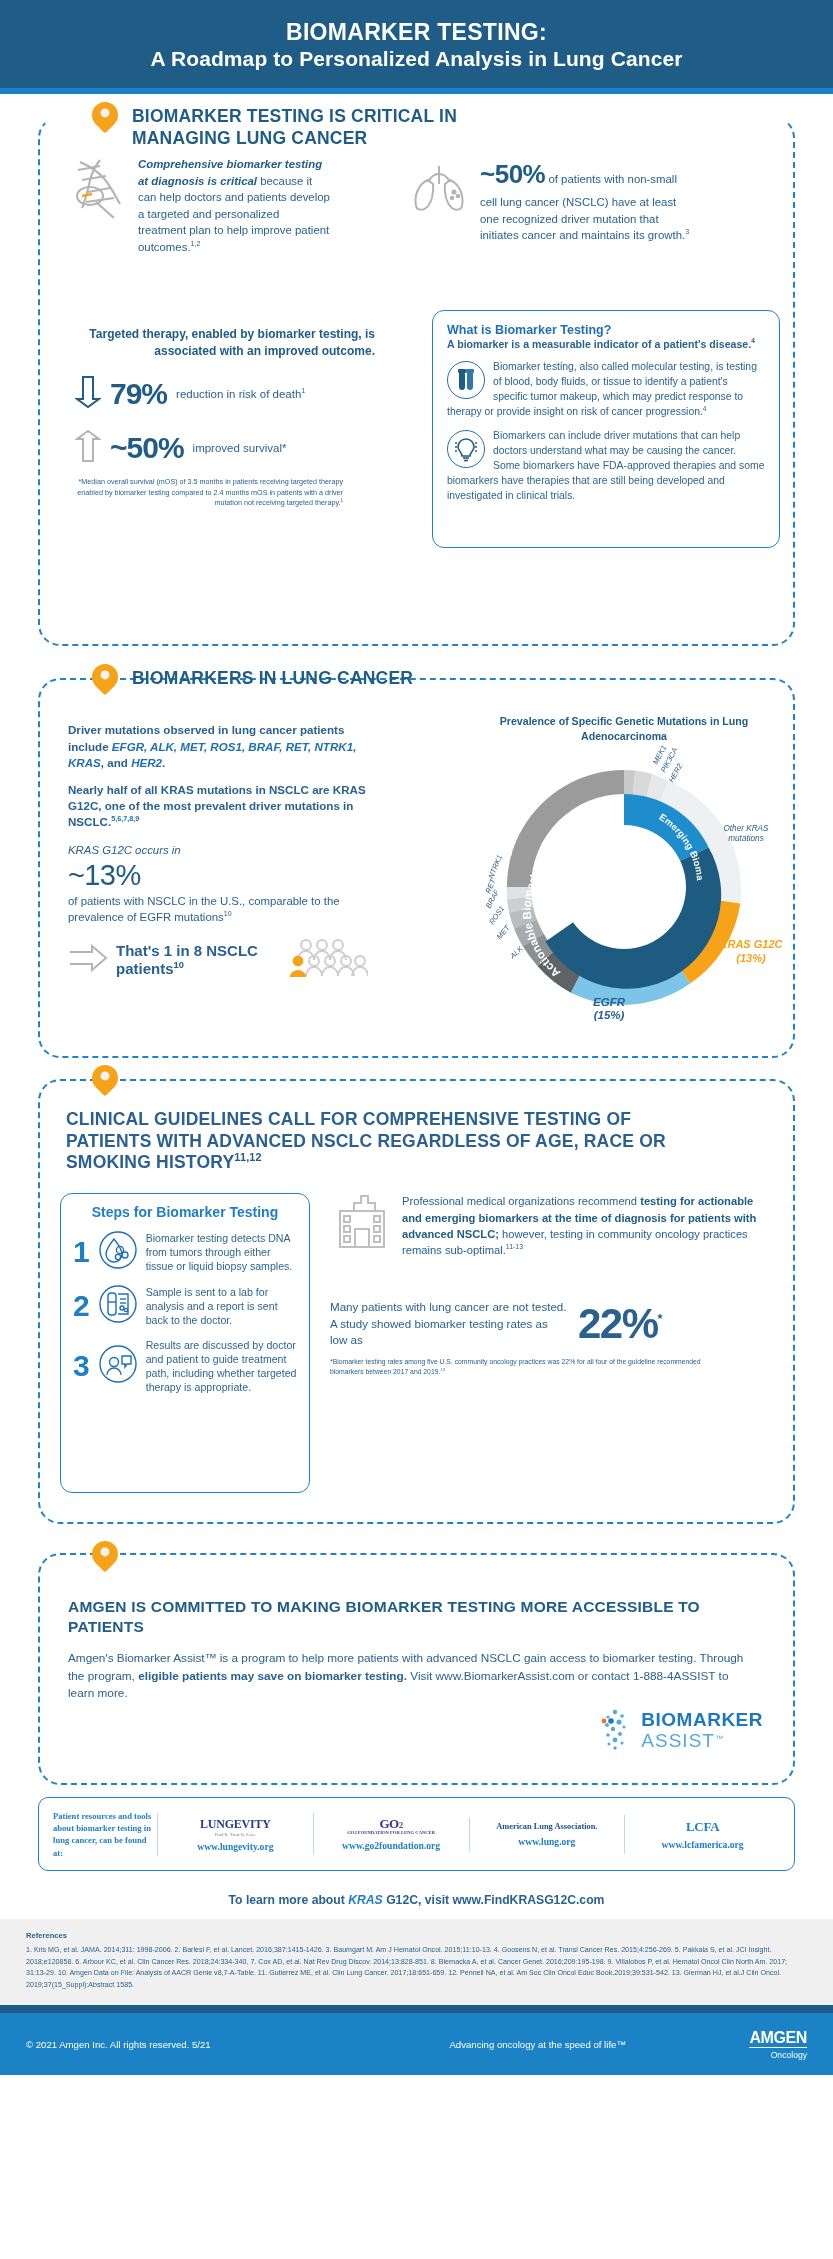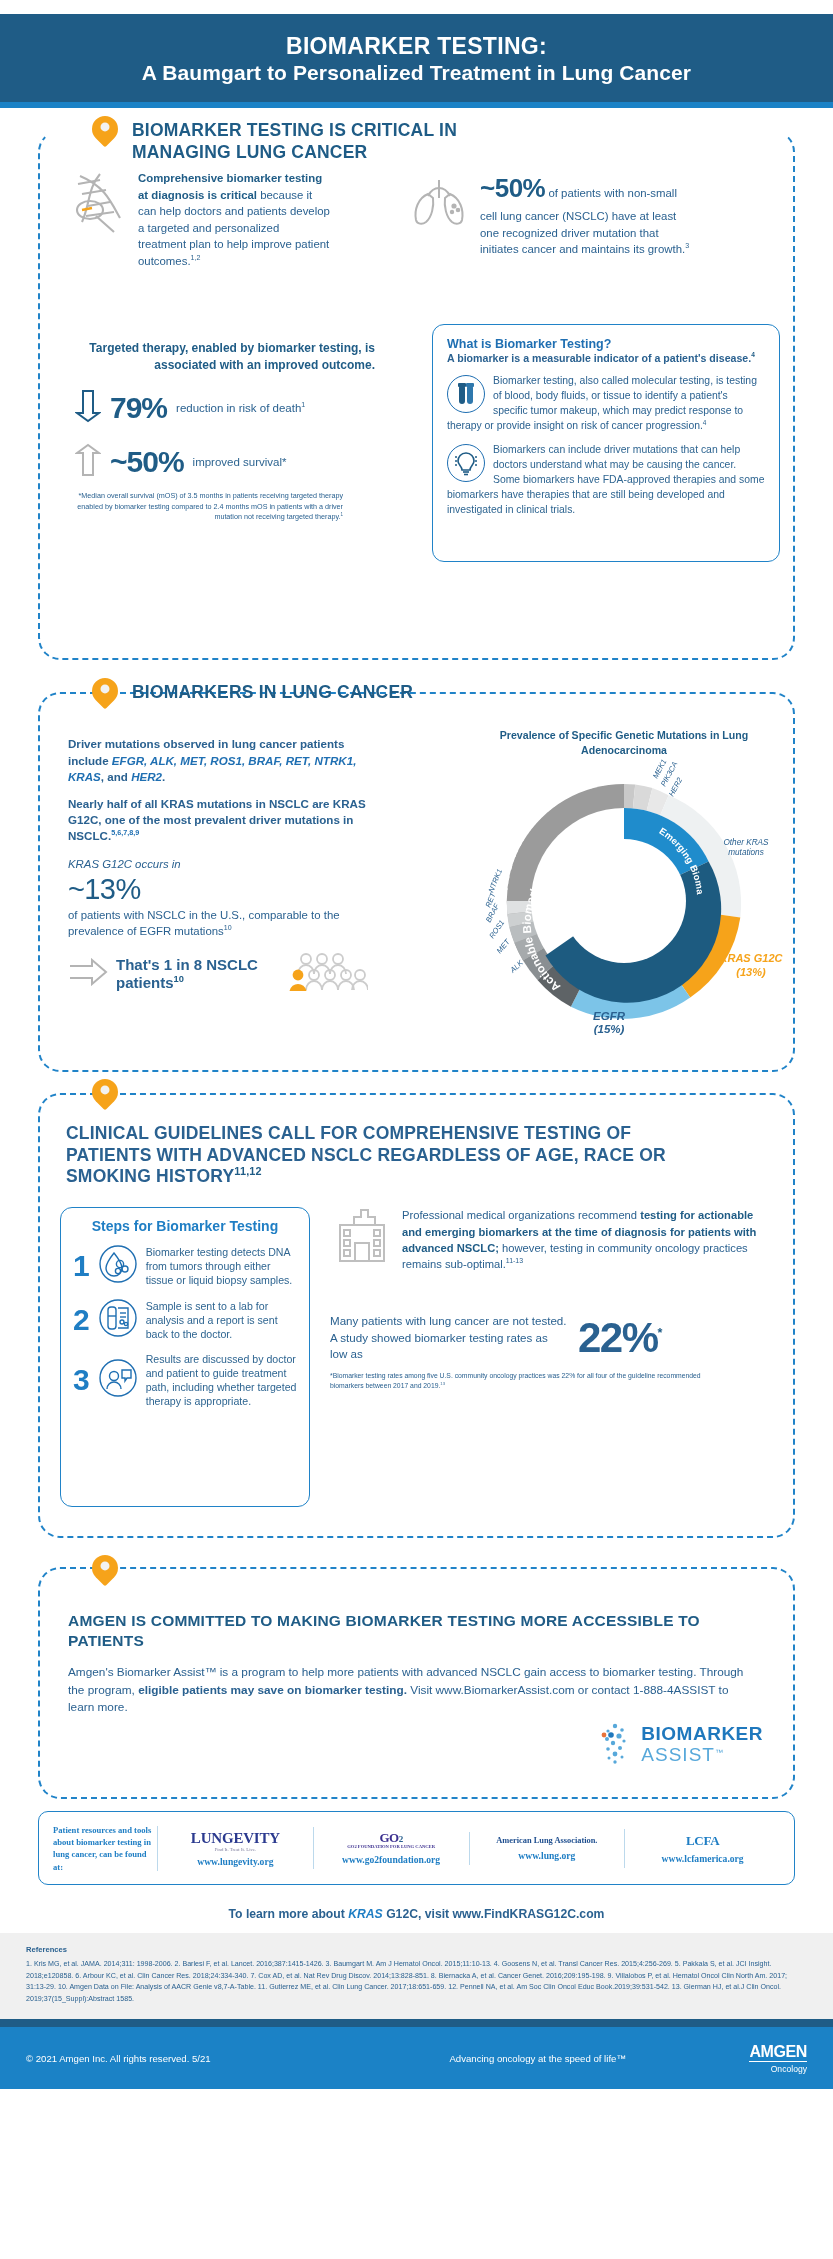--- a/index.html
+++ b/index.html
@@ -3,21 +3,21 @@
 <meta charset="utf-8">
 <style>
   * { box-sizing: border-box; margin: 0; padding: 0; }
   body {
     width: 833px;
     font-family: "Liberation Sans", sans-serif;
     background: #ffffff;
     color: #1d5b8c;
     -webkit-font-smoothing: antialiased;
   }
-  .page { width: 833px; position: relative; background:#fff;margin-top:14px; }
+  .page { width: 833px; position: relative; background:#fff; }
 
   
   .header {
     background: #1f5c86;
     padding: 18px 30px 16px;
     text-align: center;
   }
   .header h1 {
     color: #ffffff;
     font-size: 23px;
@@ -74,21 +74,21 @@
   #sec1 { height: 570px; }
   #sec1-box { left: 38px; top: 22px; width: 757px; height: 530px; border-top-color: transparent;}
   #sec1-pin { left: 92px; top: 8px; }
   #sec1-title { position: absolute; left: 132px; top: 12px; width: 400px; }
 
   .s1-row1 { position: absolute; top: 62px; left: 70px; width: 710px; display:flex; gap: 18px;}
   .s1-col { display: flex; gap: 10px; }
   .icon-dna, .icon-lungs { flex: 0 0 auto; }
 
   .s1-left-txt { width: 192px; font-size: 11.4px; line-height: 1.45; }
-  .s1-left-txt b { color:#1f5c86; }
+  .s1-left-txt b { color:#1f5c86;font-style:italic; }
 
   .s1-right-txt { width: 215px; font-size: 11.4px; line-height: 1.45; }
   .big-num { font-size: 26px; font-weight: bold; color: #1f5c86; letter-spacing: -.5px; }
 
   .s1-row2 { position: absolute; top: 232px; left: 75px; width: 300px; text-align: right; }
   .s1-row2 .lead { font-size: 12px; font-weight: bold; color:#1f5c86; line-height:1.38; }
   .stat-line { display: flex; align-items: center; gap: 9px; margin-top: 16px; }
   .stat-num { font-size: 30px; font-weight: bold; color: #1f5c86; letter-spacing:-1px; }
   .stat-lbl { font-size: 11.5px; line-height: 1.28; color:#2e6591; }
   .footnote { font-size: 7.2px; line-height: 1.45; color:#3a6d99; margin-top: 10px; width: 268px; }
@@ -190,21 +190,21 @@
   .footer .amgen .a1 { font-size: 16px; font-weight:bold; letter-spacing:-.4px; color:#fff; }
   .footer .amgen .a2 { font-size: 8.6px; color:#fff; border-top:1px solid #fff; padding-top:2px; }
 </style>
 </head>
 <body>
 
 <div class="page">
 
   <div class="header">
     <h1>BIOMARKER TESTING:</h1>
-    <h2>A Baumgart to Personalized Treatment in Lung Cancer</h2>
+    <h2>A Roadmap to Personalized Analysis in Lung Cancer</h2>
   </div>
   <div class="header-rule"></div>
 
   <div class="section" id="sec1">
     <div class="dash-box" id="sec1-box"></div>
     <div class="pin" id="sec1-pin"></div>
     <h3 class="sec-title" id="sec1-title">BIOMARKER TESTING IS CRITICAL IN MANAGING LUNG CANCER</h3>
 
     <div class="s1-row1">
       <div class="s1-col">
@@ -548,21 +548,21 @@
       <span>
         <span class="ba-txt1">BIOMARKER</span><br>
         <span class="ba-txt2">ASSIST</span><sup style="font-size:8px;color:#57a8da">™</sup>
       </span>
     </div>
 
     <div class="partners">
       <div class="lead">Patient resources and tools about biomarker testing in lung cancer, can be found at:</div>
 
       <div class="partner">
-        <div style="font-size:15px;font-weight:bold;color:#2b3a8f;letter-spacing:-.2px;">LUNGEVITY</div>
+        <div style="font-size:12px;font-weight:bold;color:#2b3a8f;letter-spacing:-.2px;">LUNGEVITY</div>
         <div style="font-size:4.8px;color:#7a7a9a;">Find It. Treat It. Live.</div>
         <div class="url">www.lungevity.org</div>
       </div>
 
       <div class="partner">
         <div style="font-size:13px;font-weight:bold;color:#3b2f8f;letter-spacing:-.5px;line-height:1;">GO<span style="font-size:9px;">2</span></div>
         <div style="font-size:4.6px;font-weight:bold;color:#3b2f8f;line-height:1.25;">GO2 FOUNDATION FOR LUNG CANCER</div>
         <div class="url">www.go2foundation.org</div>
       </div>
 

